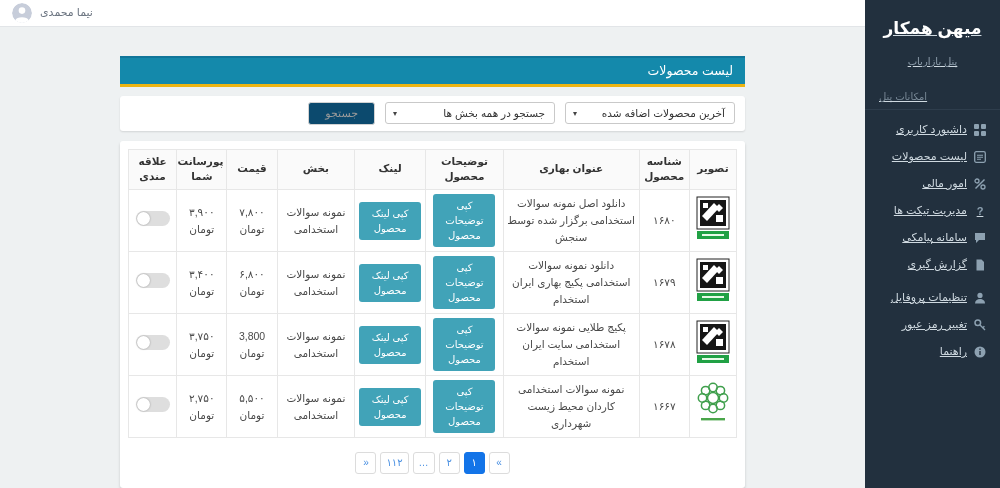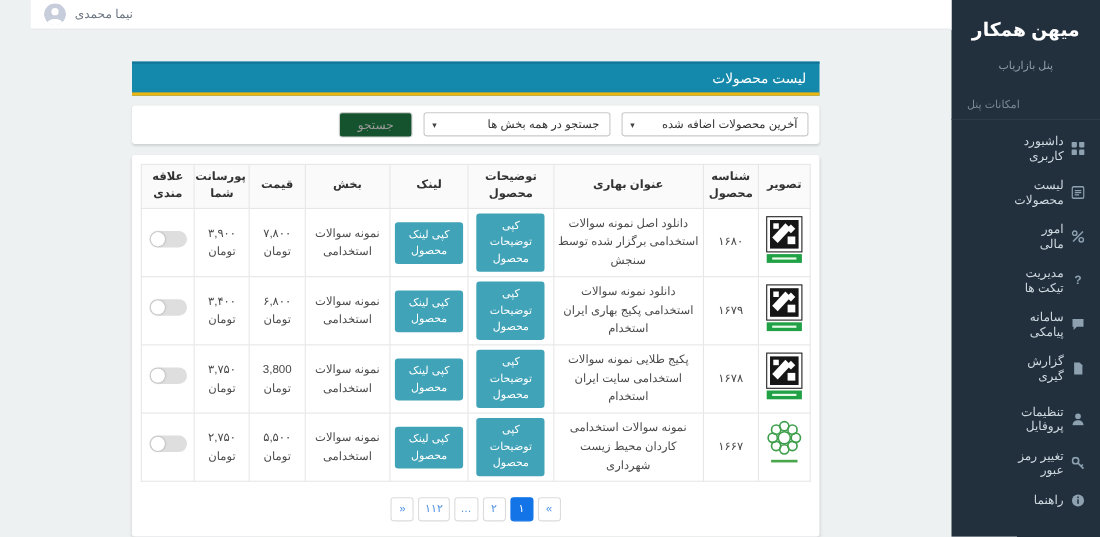--- a/index.html
+++ b/index.html
@@ -1,43 +1,43 @@
 <!DOCTYPE html>
 <html lang="fa" dir="rtl"><head>
 <meta charset="utf-8">
 <style>
   * { margin:0; padding:0; box-sizing:border-box; }
   html,body { width:1000px; height:488px; overflow:hidden; }
   body { background:#eef1f2; font-family:"Liberation Sans","DejaVu Sans",sans-serif; direction:rtl; }
   .page { display:flex; width:1000px; height:488px; }
 
   
-  .sidebar { width:135px; flex-shrink:0; background:#22303e; color:#cfd9e0; height:488px; }
+  .sidebar { width:135px; flex-shrink:0; background:#22303e; color:#cfd9e0; height:488px;text-decoration:underline; }
   .brand { text-align:center; padding:18px 6px 8px; }
   .brand-title { font-size:17px; font-weight:bold; color:#ffffff; }
   .brand-sub { font-size:10px; color:#8e9eac; margin-top:17px; }
   .section-label { font-size:10px; color:#788896; padding:16px 14px 7px; border-bottom:1px solid #2e3d4c; text-align:left; }
-  .nav { padding-top:6px;padding-left:45px; }
+  .nav { padding-top:6px; }
   .nav-item { display:flex; align-items:center; gap:7px; padding:7px 14px; font-size:11px; color:#cfd9e0; cursor:pointer; }
   .nav-icon { width:12px; height:12px; display:inline-flex; align-items:center; justify-content:center; color:#8da1b1; flex-shrink:0; font-size:11px; font-weight:bold; line-height:12px; }
   .nav-icon svg { display:block; }
 
   
   .main { flex:1; display:flex; flex-direction:column; }
-  .topbar { height:34px; background:#fff; border-bottom:1px solid #e2e5e8; display:flex; align-items:center; justify-content:flex-end; padding:0 12px; gap:8px;margin-left:28px; }
+  .topbar { height:34px; background:#fff; border-bottom:1px solid #e2e5e8; display:flex; align-items:center; justify-content:flex-end; padding:0 12px; gap:8px; }
   .user-name { font-size:11px; color:#6b7480; }
   .avatar { width:20px; height:20px; border-radius:50%; overflow:hidden; flex-shrink:0; }
 
   .content { width:625px; margin:29px auto 0; }
   .titlebar { background:#1489ab; border-top:2px solid #11769a; border-bottom:3px solid #eeb511; color:#fff; font-size:12.5px; padding:5px 12px 6px; }
 
   .filter-card { background:#fff; margin-top:9px; padding:6px 10px; border-radius:3px; box-shadow:0 1px 2px rgba(0,0,0,.12); display:flex; align-items:center; gap:10px; }
   .fake-select { width:170px; height:22px; border:1px solid #c9c9c9; border-radius:3px; background:#fff; font-size:10.5px; color:#333; display:flex; align-items:center; justify-content:space-between; padding:0 9px 0 7px; cursor:pointer; }
   .caret { font-size:8px; color:#444; }
-  .search-btn { background:#14532d; border:1px solid #d2d2d2; color:#9a9a9a; font-size:11px; padding:4px 16px; border-radius:3px; cursor:pointer; }
+  .search-btn { background:#0c4a6e; border:1px solid #d2d2d2; color:#9a9a9a; font-size:11px; padding:4px 16px; border-radius:3px; cursor:pointer; }
 
   .table-card { background:#fff; margin-top:10px; padding:8px; border-radius:3px; box-shadow:0 2px 3px rgba(0,0,0,.16); }
   table { width:100%; border-collapse:collapse; table-layout:fixed; font-size:10.5px; color:#4a4a4a; }
   th,td { border:1px solid #e7e7e7; text-align:center; vertical-align:middle; padding:4px 3px; }
   th { background:#fafafa; font-weight:bold; color:#333; font-size:10.5px; line-height:1.5; }
   td { height:48px; line-height:1.6; }
   .col-img{width:45px}.col-id{width:48px}.col-title{width:130px}.col-desc{width:74px}
   .col-link{width:68px}.col-sec{width:74px}.col-price{width:48px}.col-comm{width:48px}.col-fav{width:46px}
   .copy-btn { background:#41a3b8; color:#fff; border:none; border-radius:3px; font-size:10px; line-height:1.5; padding:4px 5px; width:62px; cursor:pointer; font-family:inherit; }
   .toggle { width:34px; height:15px; background:#dedede; border-radius:8px; position:relative; display:inline-block; cursor:pointer; }

